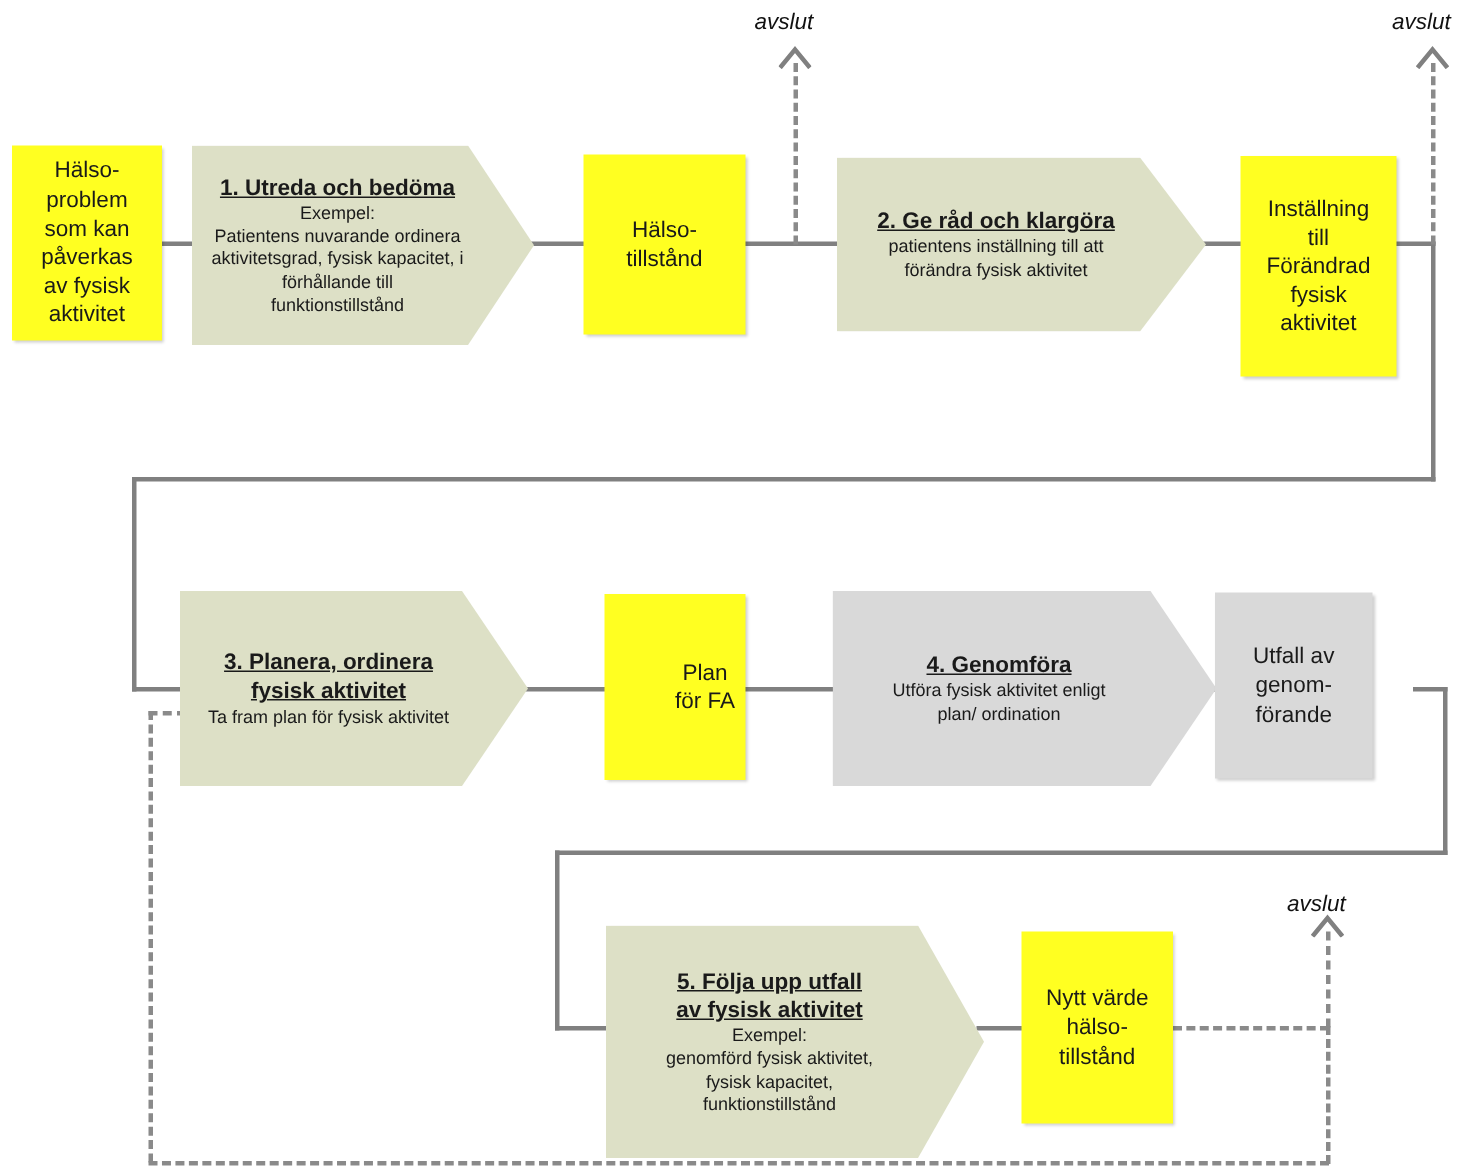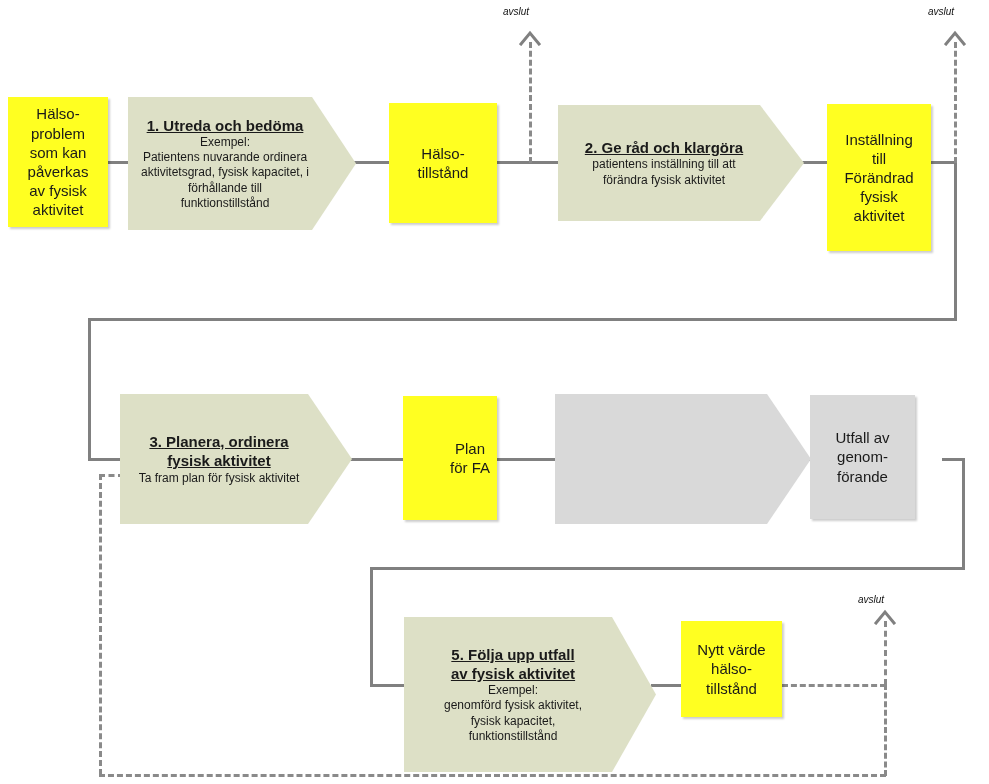--- a/index.html
+++ b/index.html
@@ -37,21 +37,21 @@
   
   .ln{position:absolute;background:#808080;}
   .lnh{height:3px;}
   .lnv{width:3px;}
   .dh{position:absolute;height:0;border-top:3px dashed #8a8a8a;}
   .dv{position:absolute;width:0;border-left:3px dashed #8a8a8a;}
 
   .arrow{position:absolute;width:22px;height:16px;}
   .arrow svg{display:block;}
 
-  .alabel{position:absolute;font-style:italic;font-size:10px;color:#111;white-space:nowrap;}
+  .alabel{position:absolute;font-style:italic;font-size:15px;color:#111;white-space:nowrap;}
 </style>
 </head>
 <body>
 
 <div id="canvas">
 
   <div class="ln lnh" style="left:108px;top:161px;width:22px;"></div>
 
   <div class="ln lnh" style="left:352px;top:161px;width:38px;"></div>
 
@@ -171,20 +171,25 @@
   </div>
 
   <div class="node yellow" style="left:403px;top:396px;width:94px;height:124px;padding-left:40px;">
     <div class="txt">
       <div>Plan för FA</div>
     </div>
   </div>
 
   <div class="node chev greyc" style="left:555px;top:394px;width:256px;height:130px;">
     <div class="shape"></div>
+    <div class="txt">
+      <div class="ttl">4. Genomföra</div>
+      <div class="sub">Utföra fysisk aktivitet enligt</div>
+      <div class="sub">plan/ ordination</div>
+    </div>
   </div>
 
   <div class="node grey" style="left:810px;top:395px;width:105px;height:124px;">
     <div class="txt">
       <div>Utfall av</div>
       <div>genom-</div>
       <div>förande</div>
     </div>
   </div>
 
@@ -193,21 +198,21 @@
     <div class="txt">
       <div class="ttl">5. Följa upp utfall</div>
       <div class="ttl">av fysisk aktivitet</div>
       <div class="sub">Exempel:</div>
       <div class="sub">genomförd fysisk aktivitet,</div>
       <div class="sub">fysisk kapacitet,</div>
       <div class="sub">funktionstillstånd</div>
     </div>
   </div>
 
-  <div class="node yellow" style="left:681px;top:621px;width:101px;height:96px;">
+  <div class="node yellow" style="left:681px;top:621px;width:101px;height:128px;">
     <div class="txt">
       <div>Nytt värde</div>
       <div>hälso-</div>
       <div>tillstånd</div>
     </div>
   </div>
 
 </div>
 
 </body></html>

